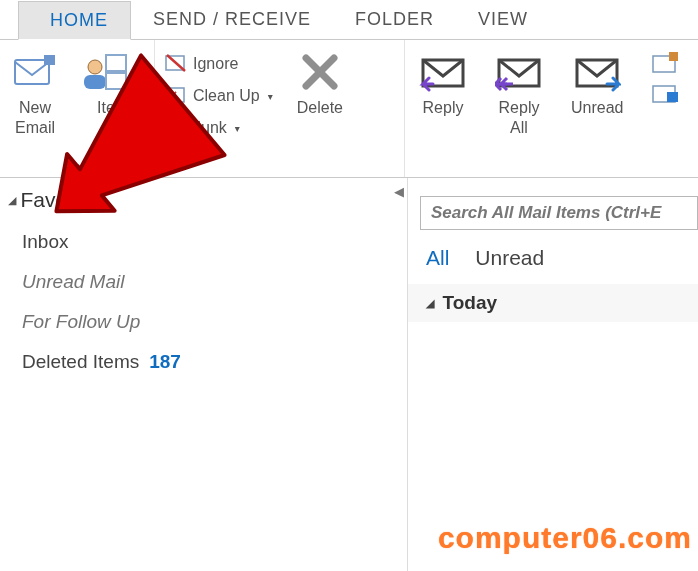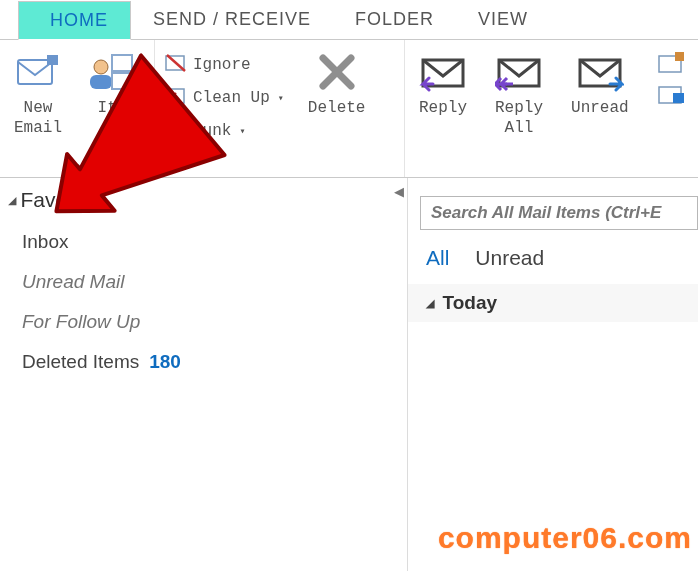--- a/index.html
+++ b/index.html
@@ -37,42 +37,42 @@
     height: 100%;
     padding: 0 22px;
     display: flex;
     align-items: center;
     cursor: pointer;
   }
   .tab.active {
     color: #0f6cbf;
     border: 1px solid #c9c9c9;
     border-bottom-color: #fff;
-    background: #5eead4;
+    background: #e5e5e5;
     position: relative;
     top: 1px;
     padding-left: 31px;
   }
   .tab-spacer { width: 18px; }
 
   
   .ribbon {
     display: flex;
     height: 138px;
     border-bottom: 1px solid #c9c9c9;
     font-size: 16px;
     color: #555;
   }
   .group {
     display: flex;
     flex-direction: column;
     border-right: 1px solid #e4e4e4;
     padding: 6px 8px 2px 8px;
   }
-  .group-body { display: flex; gap: 16px; flex: 1; font-family: Liberation Mono, monospace; }
+  .group-body { display: flex; gap: 16px; flex: 1; }
   .group-label {
     text-align: center;
     font-size: 14px;
     color: #666;
     padding: 2px 0 0 0;
   }
   .big-btn {
     display: flex;
     flex-direction: column;
     align-items: center;
@@ -354,21 +354,21 @@
       <span>Inbox</span>
     </div>
     <div class="navitem italic">
       <span>Unread Mail</span>
     </div>
     <div class="navitem italic">
       <span>For Follow Up</span>
     </div>
     <div class="navitem">
       <span>Deleted Items</span>
-      <span class="count">180</span>
+      <span class="count">187</span>
     </div>
   </div>
 
   <div class="mailarea">
     <div class="collapse-handle">◀</div>
     <div class="searchbox">
       <span>Search All Mail Items (Ctrl+E</span>
     </div>
     <div class="filterbar">
       <span class="sel">All</span>

